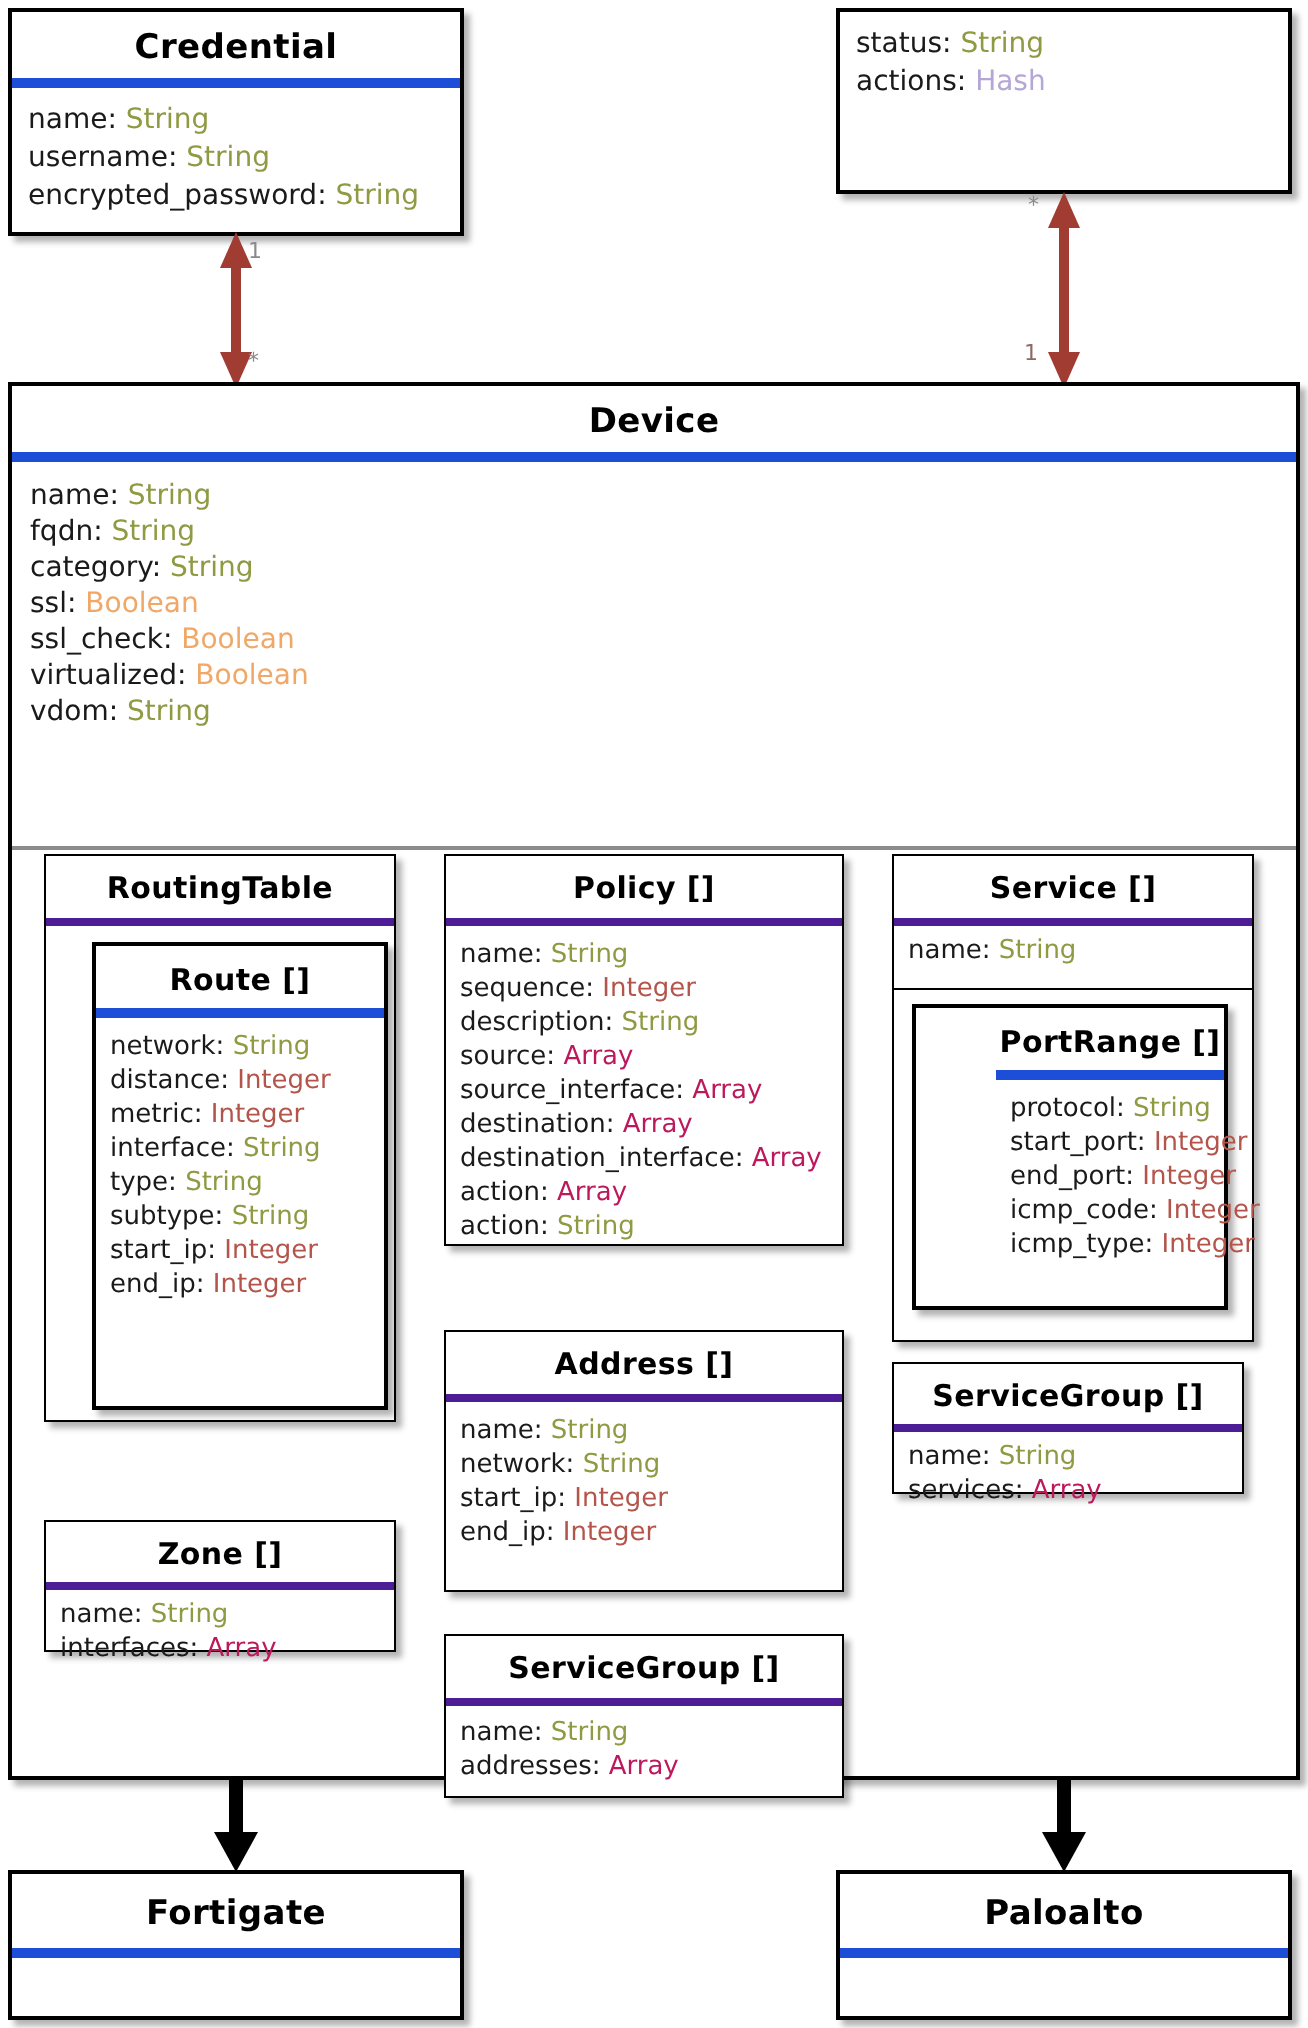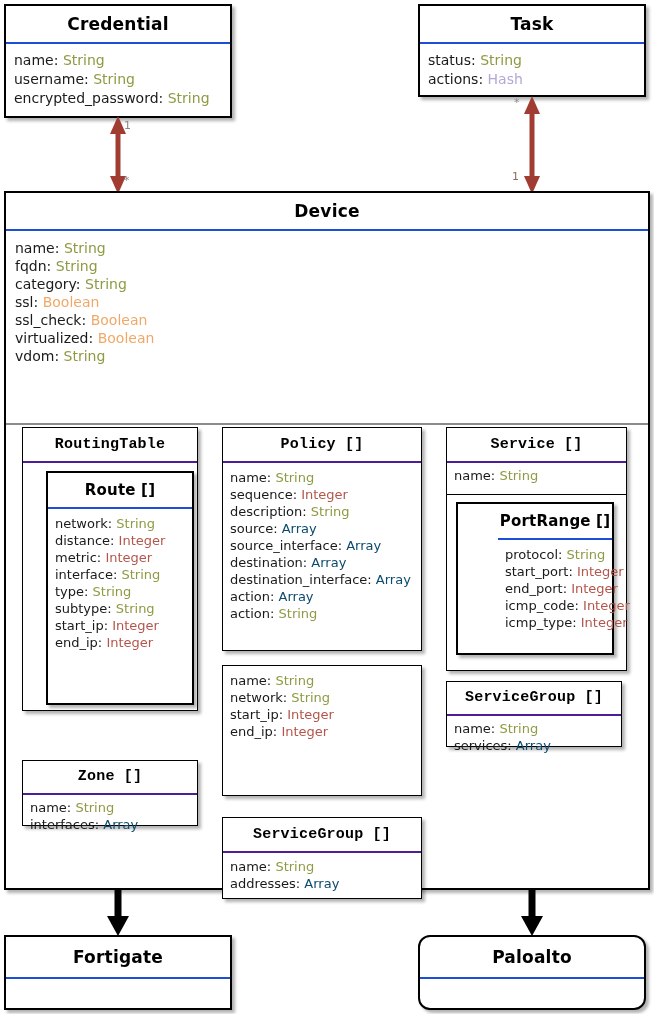--- a/index.html
+++ b/index.html
@@ -29,42 +29,41 @@
     box-shadow: 3px 3px 3px rgba(0,0,0,0.30);
   }
   .uml.thin {
     border: 1px solid #000000;
   }
   .uml-title {
     box-sizing: border-box;
     text-align: center;
     font-weight: bold;
     color: #000000;
-    border-bottom: 2px solid #1d4ed8;
+    border-bottom: 5px solid #1d4ed8;
     letter-spacing: 0.2px;
     white-space: nowrap;
     overflow: hidden;
   }
   .uml.thin > .uml-title {
-    border-bottom: 2px solid #4c1d95;
-    font-family: Liberation Mono, monospace;
+    border-bottom: 4px solid #4c1d95;
   }
   .uml-body {
     box-sizing: border-box;
     position: relative;
   }
   .attr {
     white-space: nowrap;
     color: #1a1a1a;
     line-height: 1.0;
   }
   .attr .t-String  { color: #8f9a43; }
   .attr .t-Integer { color: #b4554b; }
   .attr .t-Boolean { color: #f0a868; }
-  .attr .t-Array   { color: #0c4a6e; text-align: center; }
+  .attr .t-Array   { color: #be185d; text-align: center; }
   .attr .t-Hash    { color: #b4a7d6; }
 
   
   #credential { left: 4px;  top: 4px;  width: 228px; height: 114px; }
   #credential .uml-title { height: 38px; line-height: 36px; font-size: 17px; }
   #credential .uml-body  { padding: 9px 8px 0 8px; }
   #credential .attr { font-size: 14px; margin-bottom: 5px; }
 
   #task { left: 418px; top: 4px; width: 228px; height: 93px; }
   #task .uml-title { height: 38px; line-height: 36px; font-size: 17px; }
@@ -99,21 +98,21 @@
   #route { left: 23px; top: 8px; width: 148px; height: 234px; }
   #route > .uml-title { height: 36px; line-height: 34px; font-size: 15px; }
   #route > .uml-body  { padding: 8px 7px 0 7px; }
   #route .attr { font-size: 13px; margin-bottom: 4px; }
 
   #zone { left: 16px; top: 296px; width: 176px; height: 66px; margin-top: 39px; }
   #zone > .uml-title { height: 34px; line-height: 32px; font-size: 15px; }
   #zone > .uml-body  { padding: 6px 7px 0 7px; }
   #zone .attr { font-size: 13px; margin-bottom: 4px; }
 
-  #policy { left: 216px; top: 2px; width: 200px; height: 224px; }
+  #policy { left: 216px; top: 2px; width: 200px; height: 196px; }
   #policy > .uml-title { height: 35px; line-height: 33px; font-size: 15px; }
   #policy > .uml-body  { padding: 8px 7px 0 7px; }
   #policy .attr { font-size: 13px; margin-bottom: 4px; }
 
   #address { left: 216px; top: 240px; width: 200px; height: 131px; }
   #address > .uml-title { height: 35px; line-height: 33px; font-size: 15px; }
   #address > .uml-body  { padding: 8px 7px 0 7px; }
   #address .attr { font-size: 13px; margin-bottom: 4px; }
 
   #addressgroup { left: 216px; top: 392px; width: 200px; height: 82px; }
@@ -135,21 +134,21 @@
   #portrange > .uml-body  { padding: 8px 7px 0 7px; }
   #portrange .attr { font-size: 13px; margin-bottom: 4px; }
 
   #servicegroup { left: 440px; top: 256px; width: 176px; height: 66px; }
   #servicegroup > .uml-title { height: 34px; line-height: 32px; font-size: 15px; }
   #servicegroup > .uml-body  { padding: 6px 7px 0 7px; }
   #servicegroup .attr { font-size: 13px; margin-bottom: 4px; }
 
   
   #fortigate { left: 4px;  top: 935px; width: 228px; height: 75px; }
-  #paloalto  { left: 418px; top: 935px; width: 228px; height: 75px; border-radius: 12px; }
+  #paloalto  { left: 418px; top: 935px; width: 228px; height: 75px; }
   #fortigate > .uml-title, #paloalto > .uml-title { height: 42px; line-height: 40px; font-size: 17px; }
 
   
   .conn { position: absolute; }
   .mult {
     position: absolute;
     font-size: 11px;
     color: #8a8a8a;
     font-family: "DejaVu Sans", "Liberation Sans", sans-serif;
   }
@@ -163,21 +162,20 @@
   <div class="uml" id="credential">
     <div class="uml-title">Credential</div>
     <div class="uml-body">
         <div class="attr"><span>name: </span><span class="t-String">String</span></div>
         <div class="attr"><span>username: </span><span class="t-String">String</span></div>
         <div class="attr"><span>encrypted_password: </span><span class="t-String">String</span></div>
       </div>
   </div>
 
   <div class="uml" id="task">
-    <div class="uml-title">Task</div>
     <div class="uml-body">
         <div class="attr"><span>status: </span><span class="t-String">String</span></div>
         <div class="attr"><span>actions: </span><span class="t-Hash">Hash</span></div>
       </div>
   </div>
 
   <svg class="conn" id="conn-credential-device" style="left:100px; top:116px; width:36px; height:78px;" viewBox="0 0 36 78">
     <line x1="18" y1="10" x2="18" y2="68" stroke="#a03c32" stroke-width="5"></line>
     <polygon points="18,0 26,18 10,18" fill="#a03c32"></polygon>
     <polygon points="18,78 26,60 10,60" fill="#a03c32"></polygon>
@@ -246,20 +244,21 @@
               <div class="attr"><span>source: </span><span class="t-Array">Array</span></div>
               <div class="attr"><span>source_interface: </span><span class="t-Array">Array</span></div>
               <div class="attr"><span>destination: </span><span class="t-Array">Array</span></div>
               <div class="attr"><span>destination_interface: </span><span class="t-Array">Array</span></div>
               <div class="attr"><span>action: </span><span class="t-Array">Array</span></div>
               <div class="attr"><span>action: </span><span class="t-String">String</span></div>
             </div>
         </div>
 
         <div class="uml thin" id="address">
+          <div class="uml-title">Address []</div>
           <div class="uml-body">
               <div class="attr"><span>name: </span><span class="t-String">String</span></div>
               <div class="attr"><span>network: </span><span class="t-String">String</span></div>
               <div class="attr"><span>start_ip: </span><span class="t-Integer">Integer</span></div>
               <div class="attr"><span>end_ip: </span><span class="t-Integer">Integer</span></div>
             </div>
         </div>
 
         <div class="uml thin" id="addressgroup">
           <div class="uml-title">ServiceGroup []</div>

